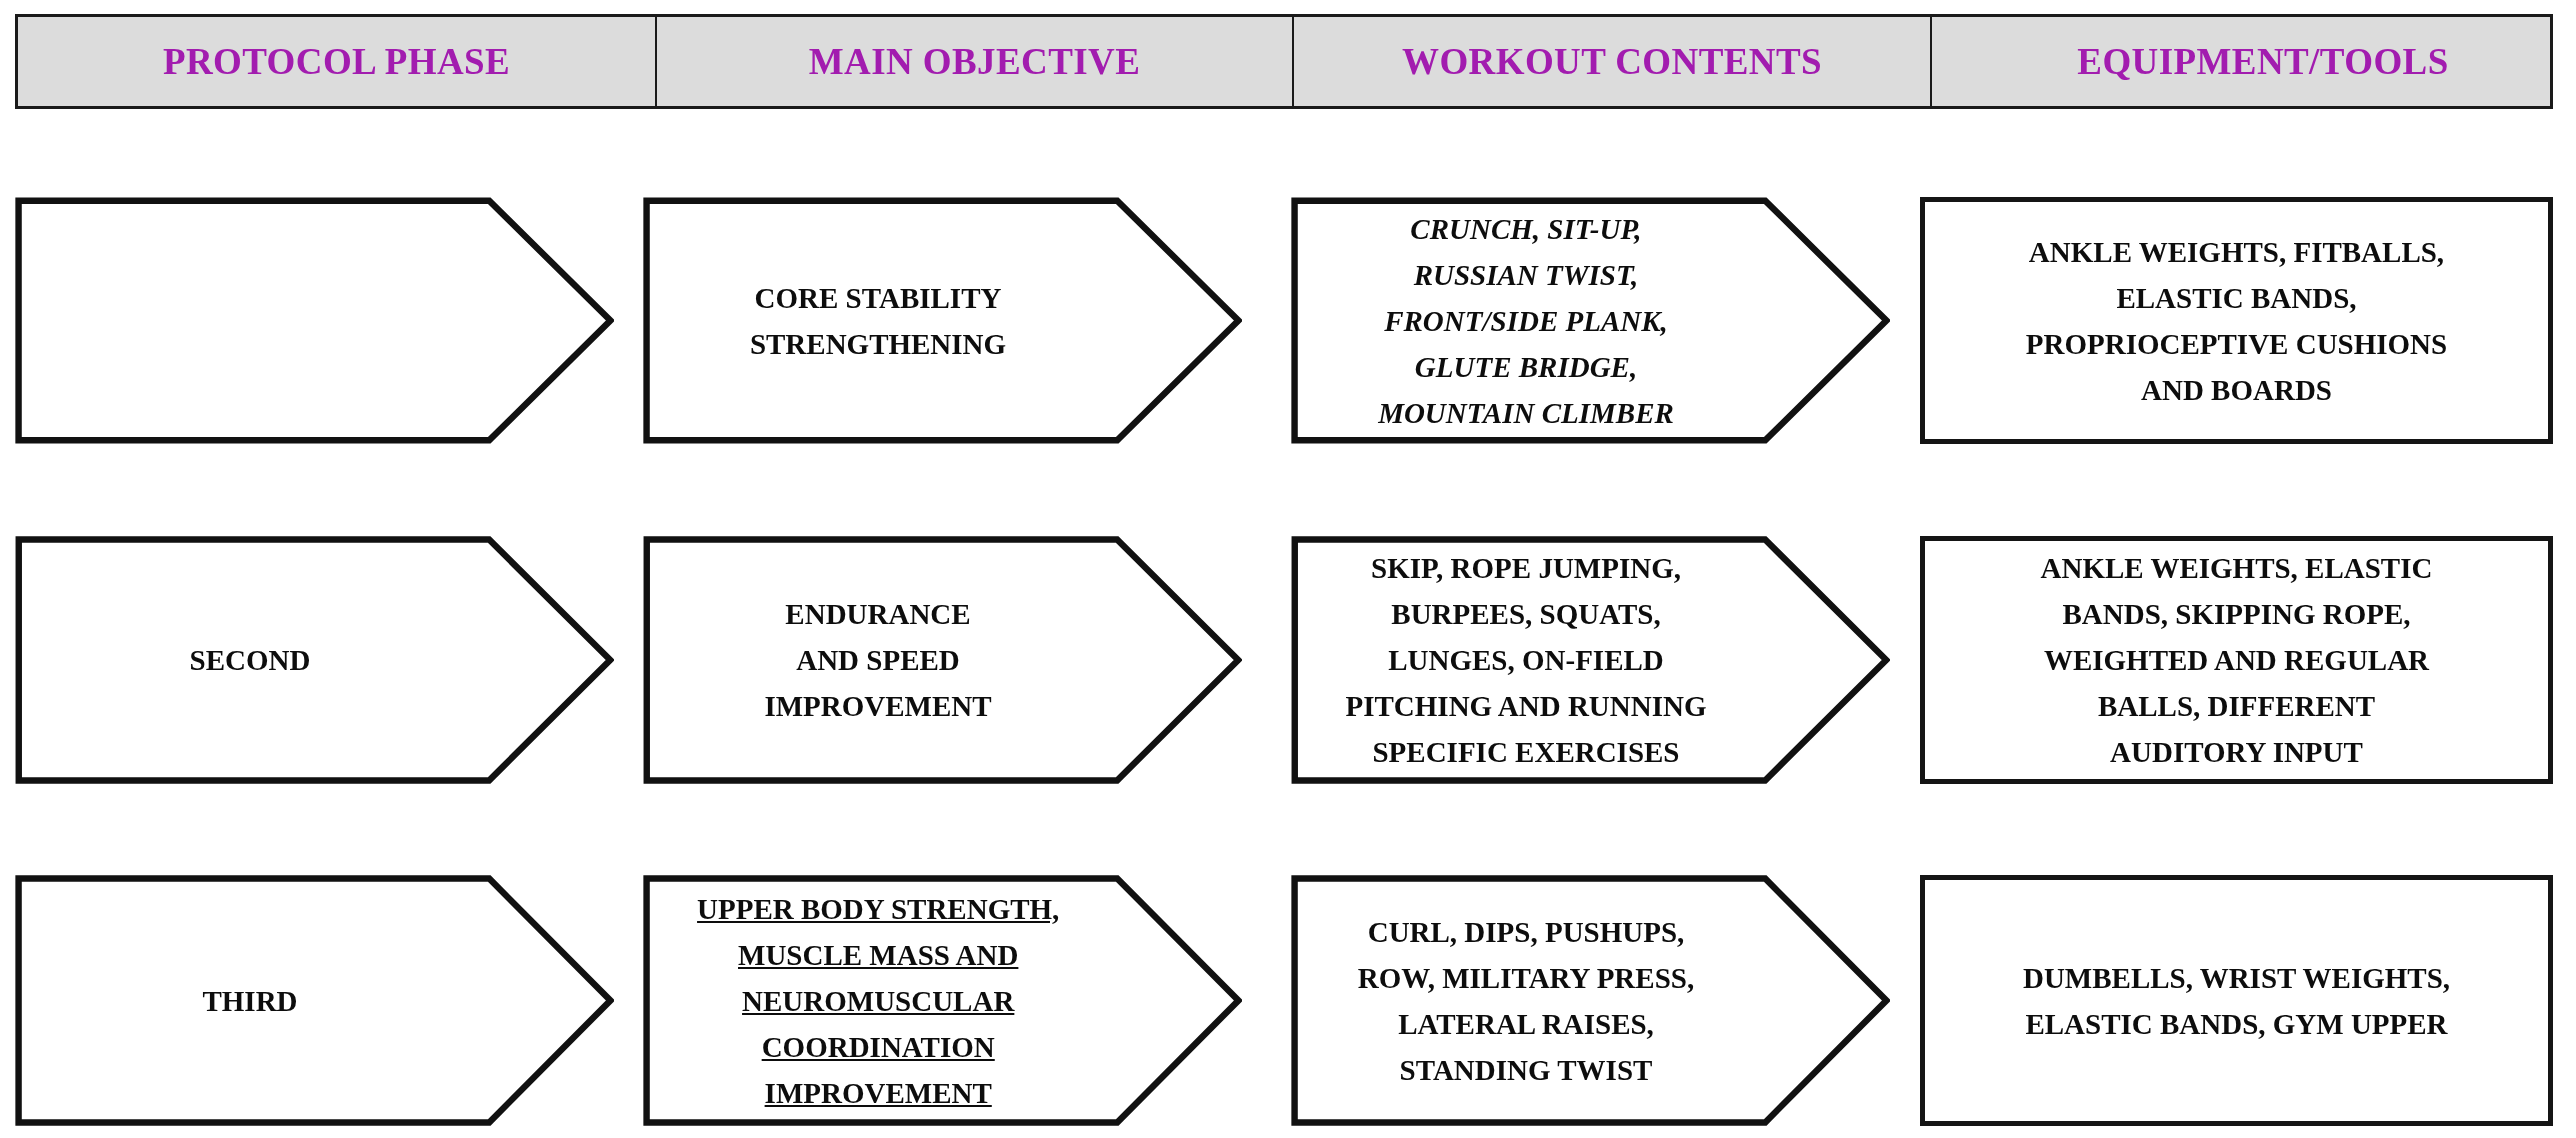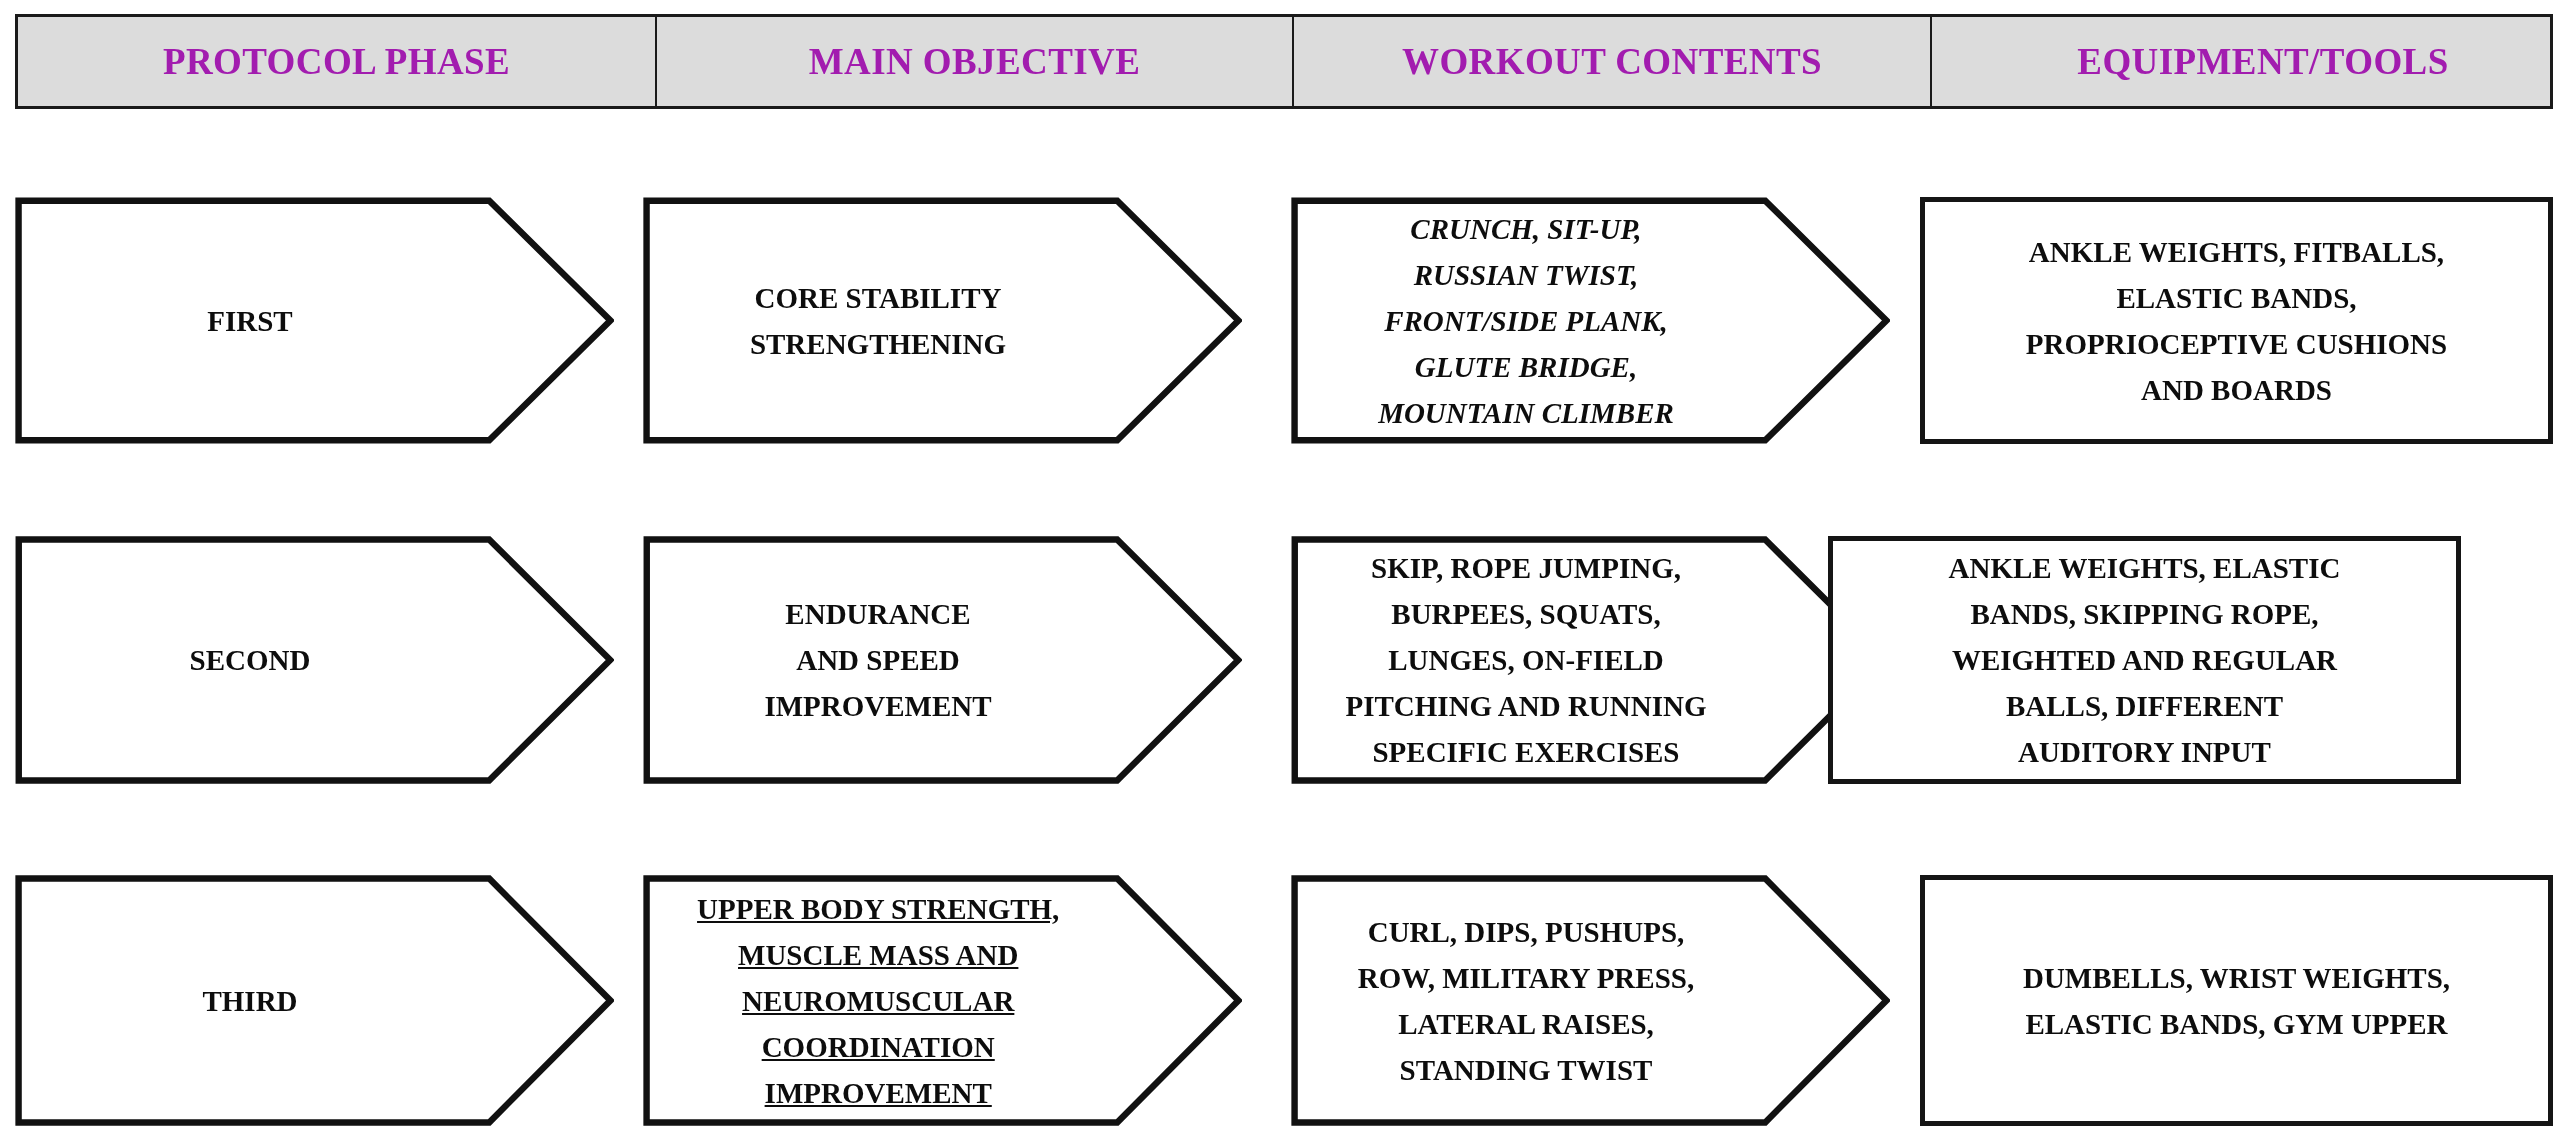--- a/index.html
+++ b/index.html
@@ -116,21 +116,20 @@
     </div>
     <div class="header-cell hc-4">
       <span class="htext">EQUIPMENT/TOOLS</span>
     </div>
   </div>
 
   <div class="cell" style="left:15px; top:197px; width:599px; height:247px;">
     <svg width="599" height="247" viewBox="0 0 840 346" xmlns="http://www.w3.org/2000/svg">
       <polygon class="outline" points="5,5 665,5 835,173 665,341 5,341"></polygon>
     </svg>
-    <div class="label" style="width:470px;">FIRST</div>
   </div>
 
   <div class="cell" style="left:643px; top:197px; width:599px; height:247px;">
     <svg width="599" height="247" viewBox="0 0 840 346" xmlns="http://www.w3.org/2000/svg">
       <polygon class="outline" points="5,5 665,5 835,173 665,341 5,341"></polygon>
     </svg>
     <div class="label" style="width:470px;">CORE STABILITY
 STRENGTHENING</div>
   </div>
 
@@ -173,21 +172,21 @@
     <svg width="599" height="248" viewBox="0 0 840 348" xmlns="http://www.w3.org/2000/svg">
       <polygon class="outline" points="5,5 665,5 835,174 665,343 5,343"></polygon>
     </svg>
     <div class="label" style="width:470px;">SKIP, ROPE JUMPING,
 BURPEES, SQUATS,
 LUNGES, ON-FIELD
 PITCHING AND RUNNING
 SPECIFIC EXERCISES</div>
   </div>
 
-  <div class="cell" style="left:1828px; top:536px; width:633px; height:248px;">
+  <div class="cell" style="left:1920px; top:536px; width:633px; height:248px;">
     <div class="rect-box" style="left:0; top:0; width:633px; height:248px;"></div>
     <div class="label" style="width:633px;">ANKLE WEIGHTS, ELASTIC
 BANDS, SKIPPING ROPE,
 WEIGHTED AND REGULAR
 BALLS, DIFFERENT
 AUDITORY INPUT</div>
   </div>
 
   <div class="cell" style="left:15px; top:875px; width:599px; height:251px;">
     <svg width="599" height="251" viewBox="0 0 840 352" xmlns="http://www.w3.org/2000/svg">

